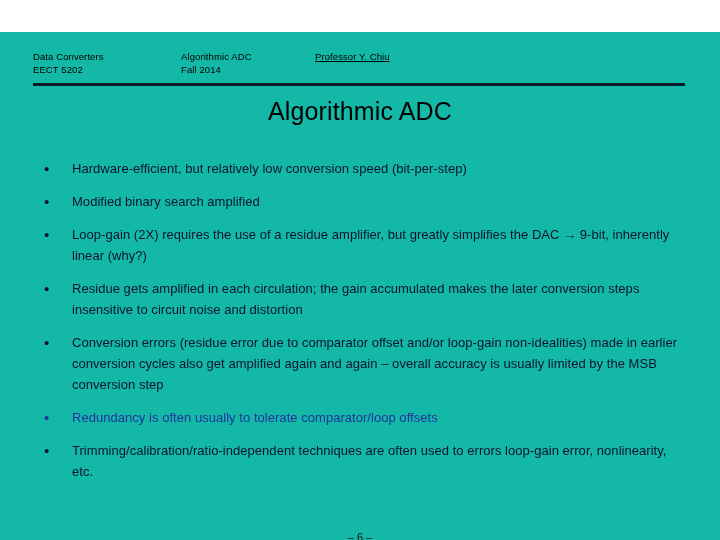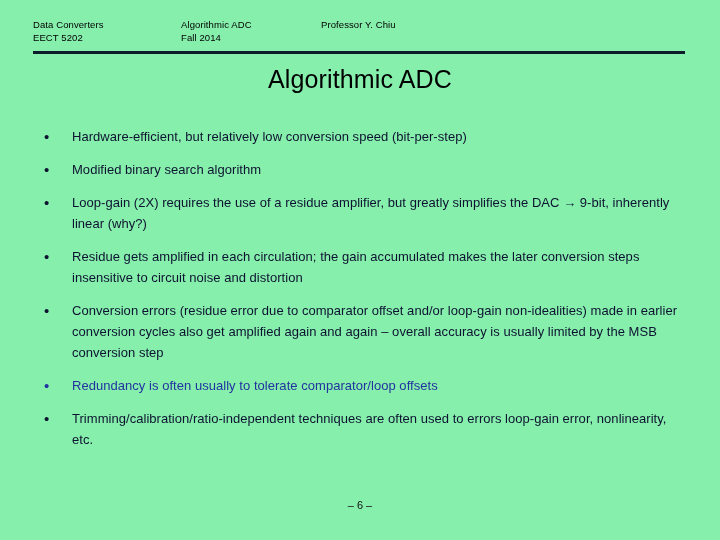--- a/index.html
+++ b/index.html
@@ -12,21 +12,22 @@
     height: 540px;
     overflow: hidden;
     font-family: "Liberation Sans", sans-serif;
     color: #000000;
     position: relative;
   }
 
   .slide {
     position: absolute;
     inset: 0;
-    background: #86efac;
+    background: #14b8a6;
+    margin-top: 32px;
   }
 
   
   .slide-header {
     position: absolute;
     left: 33px;
     top: 18px;
     width: 652px;
     height: 30px;
   }
@@ -37,21 +38,21 @@
     line-height: 13px;
     color: #000000;
     white-space: nowrap;
     letter-spacing: 0.01em;
   }
   .hdr-col .hdr-line2 {
     display: block;
   }
   .hdr-col-course  { left: 0px; }
   .hdr-col-topic   { left: 148px; }
-  .hdr-col-prof    { left: 288px; }
+  .hdr-col-prof    { left: 282px; text-decoration: underline; }
 
   .header-rule {
     position: absolute;
     left: 33px;
     top: 51px;
     width: 652px;
     height: 3px;
     background: #0d1b2a;
   }
 
@@ -138,21 +139,21 @@
 
   <div class="slide-title">Algorithmic ADC</div>
 
   <div class="body-list">
       <div class="bullet-row">
         <span class="bullet-marker">•</span>
         <span class="bullet-text">Hardware-efficient, but relatively low conversion speed (bit-per-step)</span>
       </div>
       <div class="bullet-row">
         <span class="bullet-marker">•</span>
-        <span class="bullet-text">Modified binary search algorithm</span>
+        <span class="bullet-text">Modified binary search amplified</span>
       </div>
       <div class="bullet-row">
         <span class="bullet-marker">•</span>
         <span class="bullet-text">Loop-gain (2X) requires the use of a residue amplifier, but greatly simplifies the DAC → 9-bit, inherently linear (why?)</span>
       </div>
       <div class="bullet-row">
         <span class="bullet-marker">•</span>
         <span class="bullet-text">Residue gets amplified in each circulation; the gain accumulated makes the later conversion steps insensitive to circuit noise and distortion</span>
       </div>
       <div class="bullet-row">

